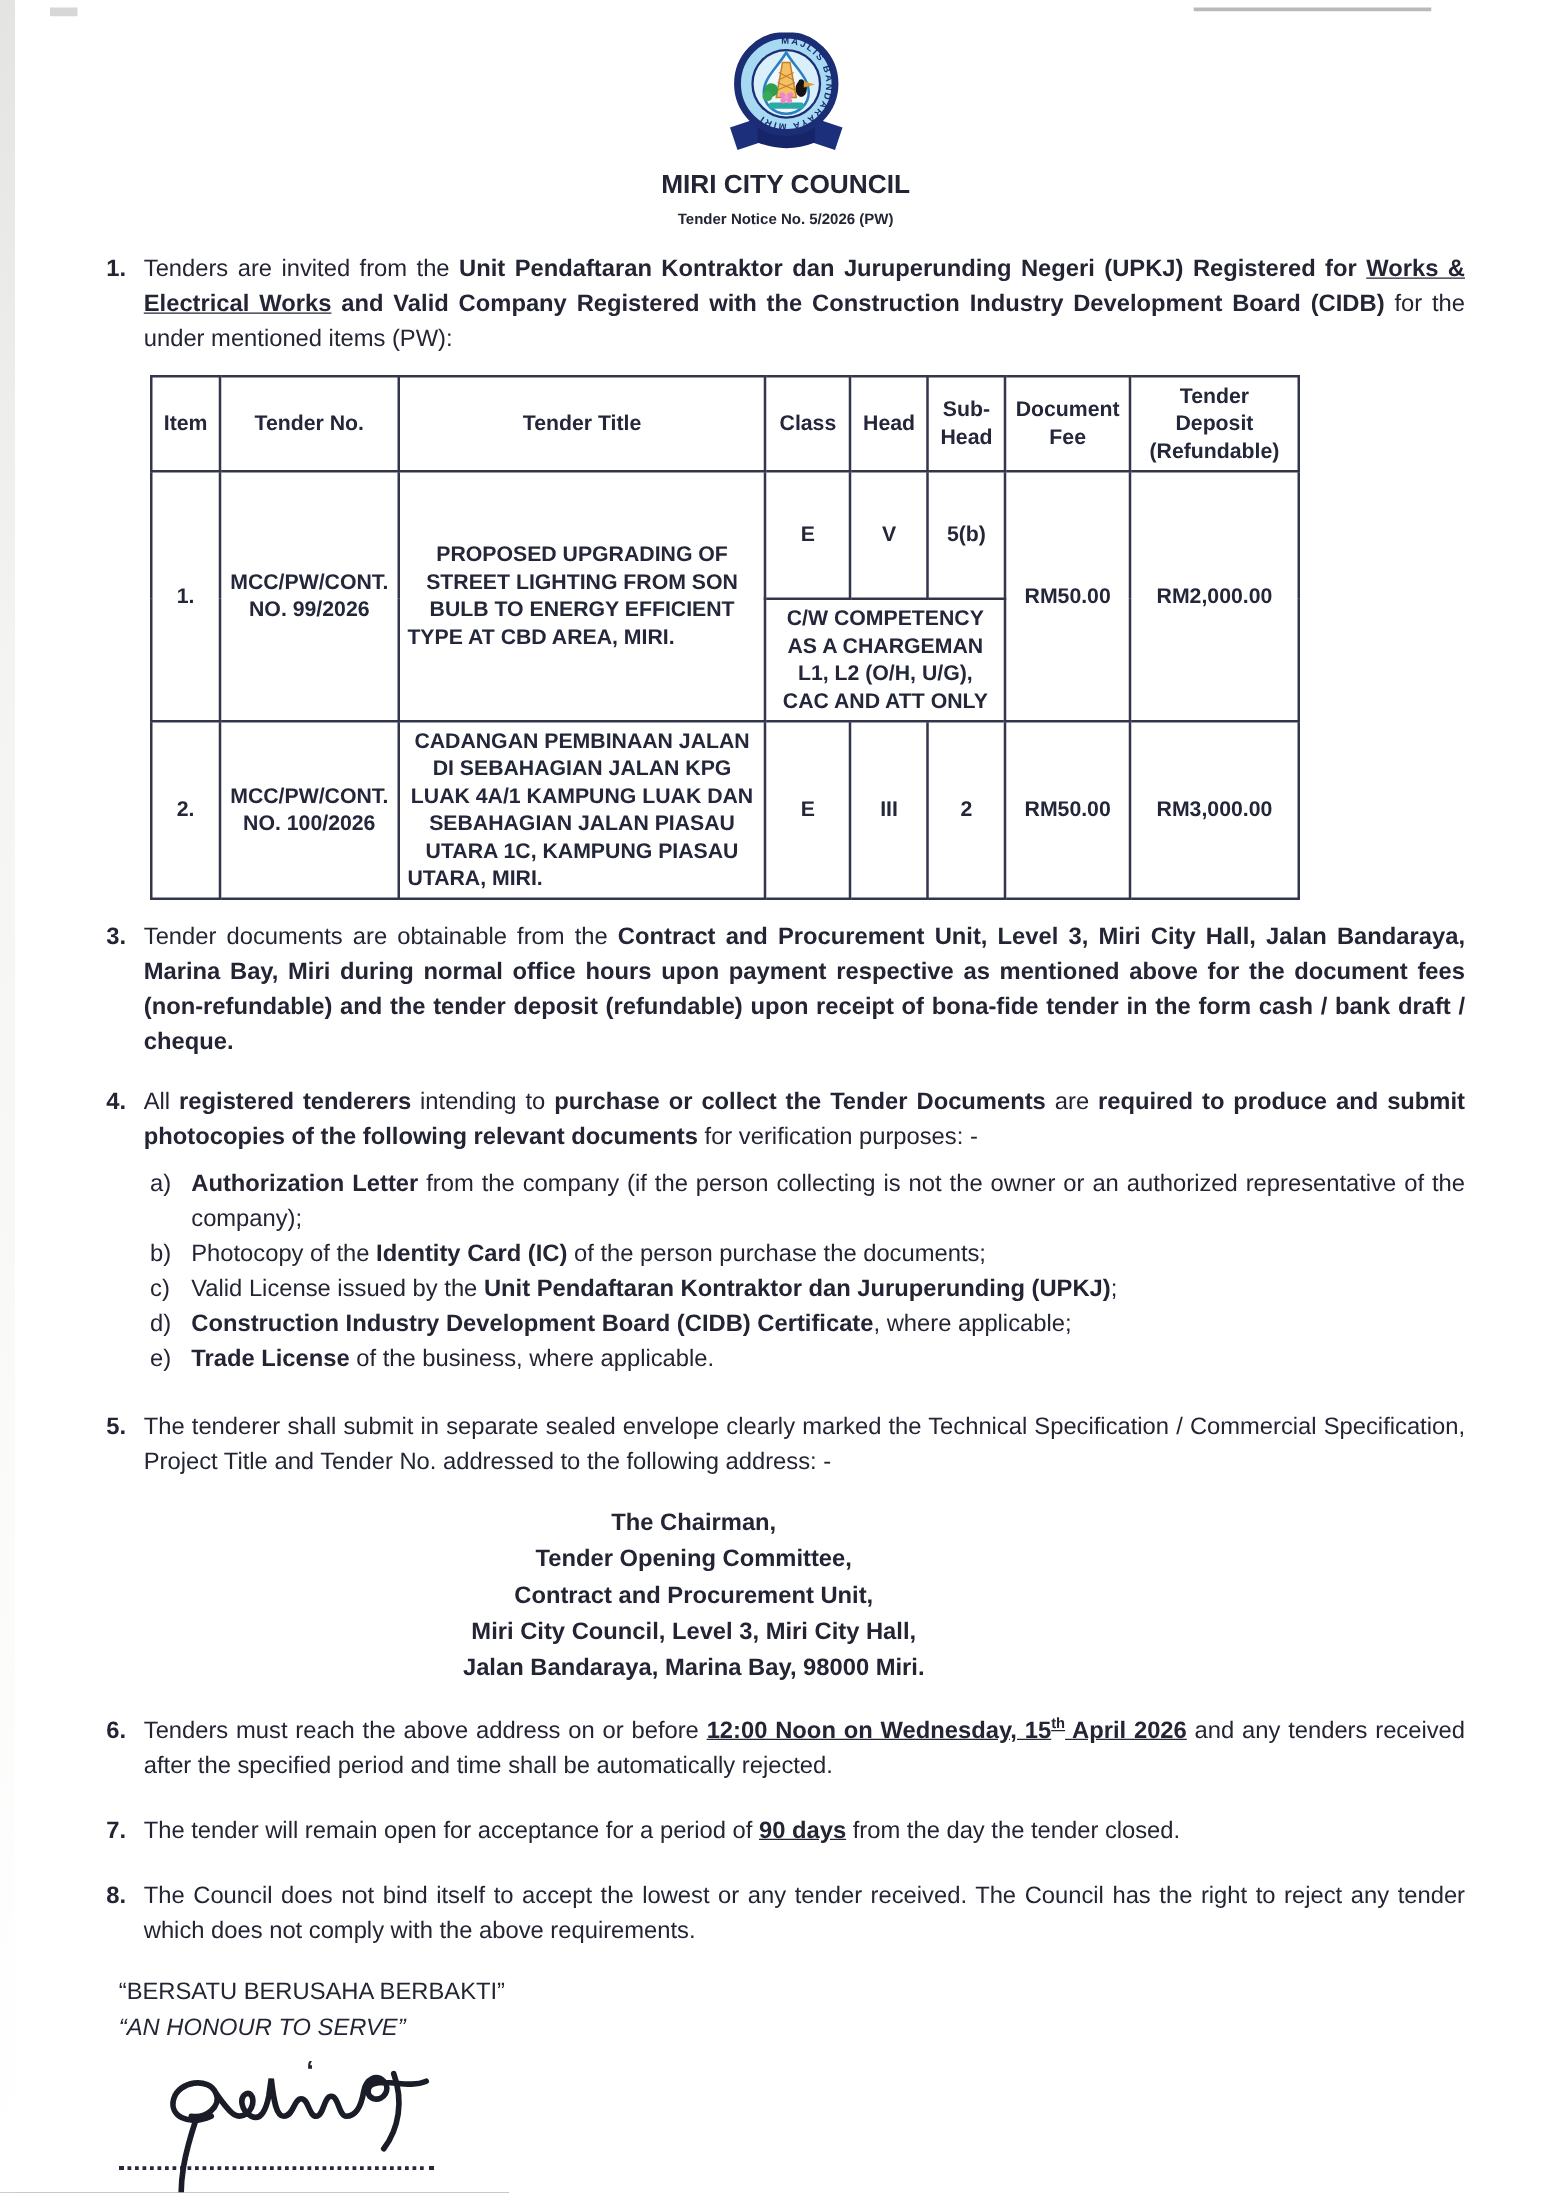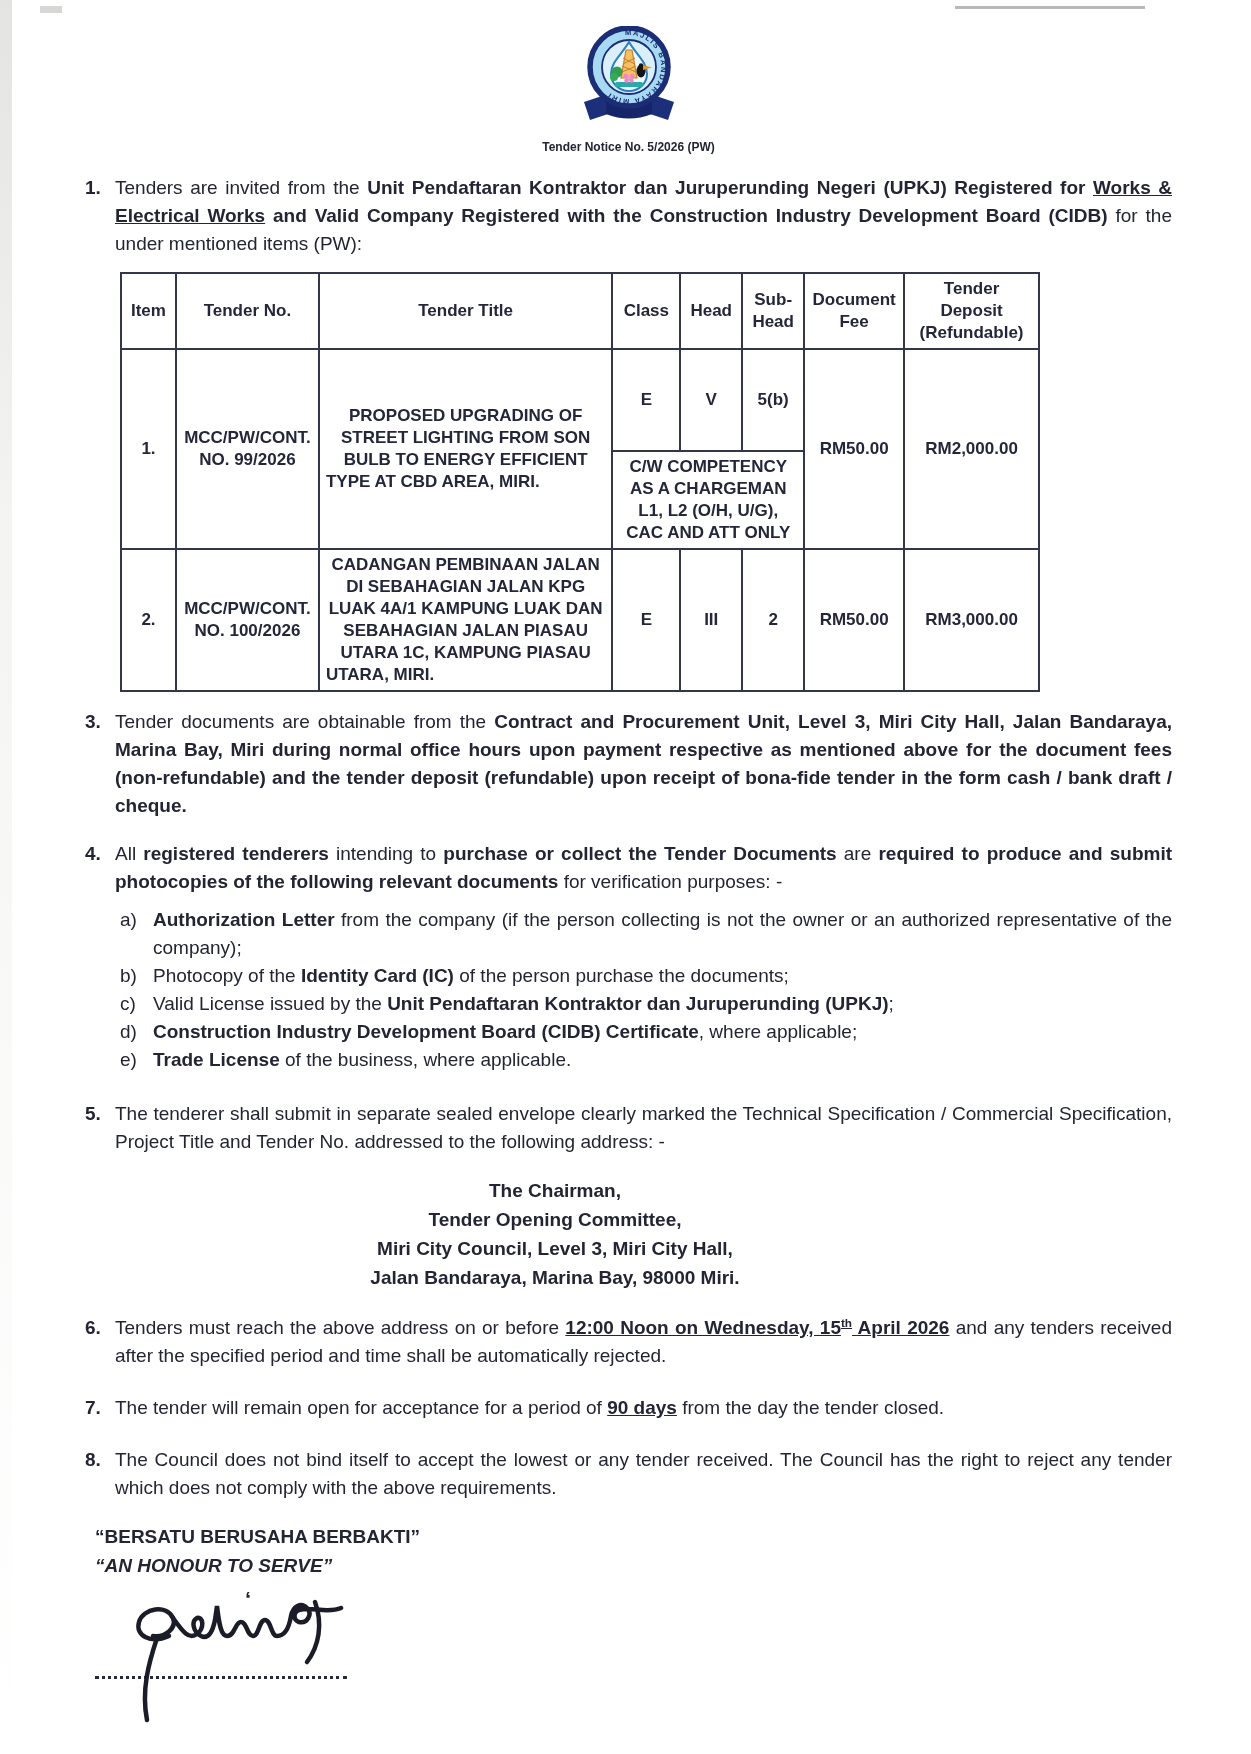--- a/index.html
+++ b/index.html
@@ -40,21 +40,21 @@
   .row2 td{height:118px;}
 
   .sub-row{display:flex;margin-left:35px;}
   .sub-letter{flex:0 0 33px;}
   .sub-body{flex:1;text-align:justify;}
 
   .indent-block{margin-left:30px;text-align:justify;}
 
   .address-block{width:940px;text-align:center;font-weight:700;line-height:29px;margin-top:20px;}
 
-  .mottos{margin:20px 0 0 10px;font-weight:700;line-height:29px;}
+  .mottos{margin:20px 0 0 10px;font-weight:400;line-height:29px;}
 
   .sig-block{position:relative;margin:16px 0 0 10px;height:168px;}
   .sig-svg{position:absolute;left:6px;top:-52px;z-index:2;}
   .sig-quote{position:absolute;left:150px;top:-10px;font-size:22px;font-weight:700;}
   .sig-dotline{width:252px;border-bottom:3px dotted #262a3c;height:80px;}
 
   .logo-wrap{display:inline-block;height:100px;}
 </style>
 </head>
 <body>
@@ -98,20 +98,21 @@
 
           <rect x="45" y="56" width="28" height="5" rx="2" fill="#2aa9a5"></rect>
 
           <circle cx="59" cy="52" r="2.6" fill="#f49ad0"></circle>
           <circle cx="55.8" cy="50" r="2.2" fill="#ee86c8"></circle>
           <circle cx="62.2" cy="50" r="2.2" fill="#ee86c8"></circle>
           <circle cx="56.5" cy="54.5" r="2.2" fill="#ee86c8"></circle>
           <circle cx="61.5" cy="54.5" r="2.2" fill="#ee86c8"></circle>
         </svg>
       </div>
+      <div class="org-name">MIRI CITY COUNCIL</div>
       <div class="notice-no">Tender Notice No. 5/2026 (PW)</div>
     </div>
 
     <div class="num-row" style="margin-top:14px;">
       <div class="num">1.</div>
       <div class="num-body"><span>Tenders are invited from the </span><span class="b">Unit Pendaftaran Kontraktor dan Juruperunding Negeri (UPKJ) Registered for </span><span class="b u">Works &amp; Electrical Works</span><span class="b"> and Valid Company Registered with the Construction Industry Development Board (CIDB)</span><span> for the under mentioned items (PW):</span></div>
     </div>
 
     <table class="tender-table">
       <colgroup>
@@ -198,20 +199,21 @@
 
 
     <div class="num-row" style="margin-top:26px;">
       <div class="num">5.</div>
       <div class="num-body"><span>The tenderer shall submit in separate sealed envelope clearly marked the Technical Specification / Commercial Specification, Project Title and Tender No. addressed to the following address: -</span></div>
     </div>
 
     <div class="address-block">
       <div>The Chairman,</div>
       <div>Tender Opening Committee,</div>
+      <div>Contract and Procurement Unit,</div>
       <div>Miri City Council, Level 3, Miri City Hall,</div>
       <div>Jalan Bandaraya, Marina Bay, 98000 Miri.</div>
     </div>
 
     <div class="num-row" style="margin-top:22px;">
       <div class="num">6.</div>
       <div class="num-body"><span>Tenders must reach the above address on or before </span><span class="b u">12:00 Noon on Wednesday, 15</span><sup class="b u">th</sup><span class="b u"> April 2026</span><span> and any tenders received after the specified period and time shall be automatically rejected.</span></div>
     </div>
 
     <div class="num-row" style="margin-top:24px;">

